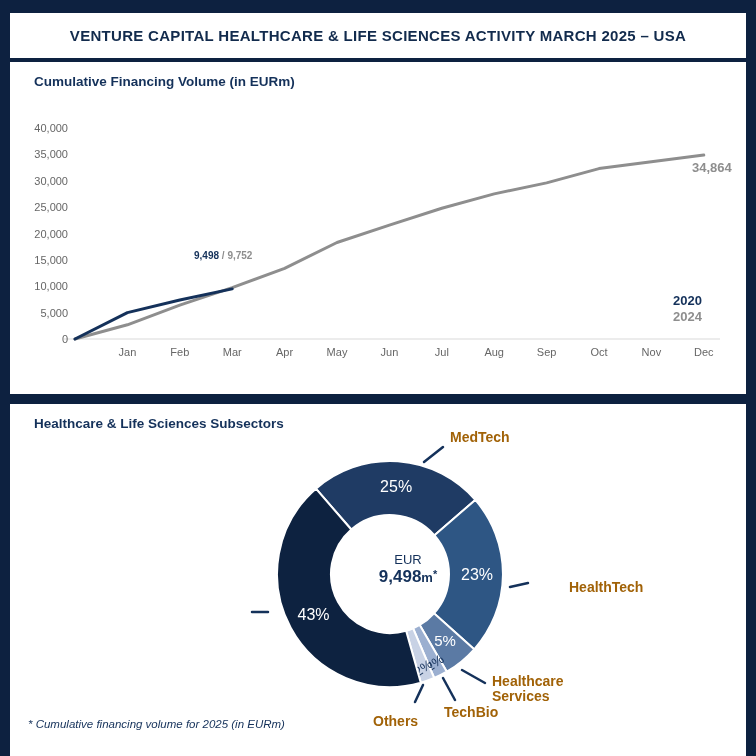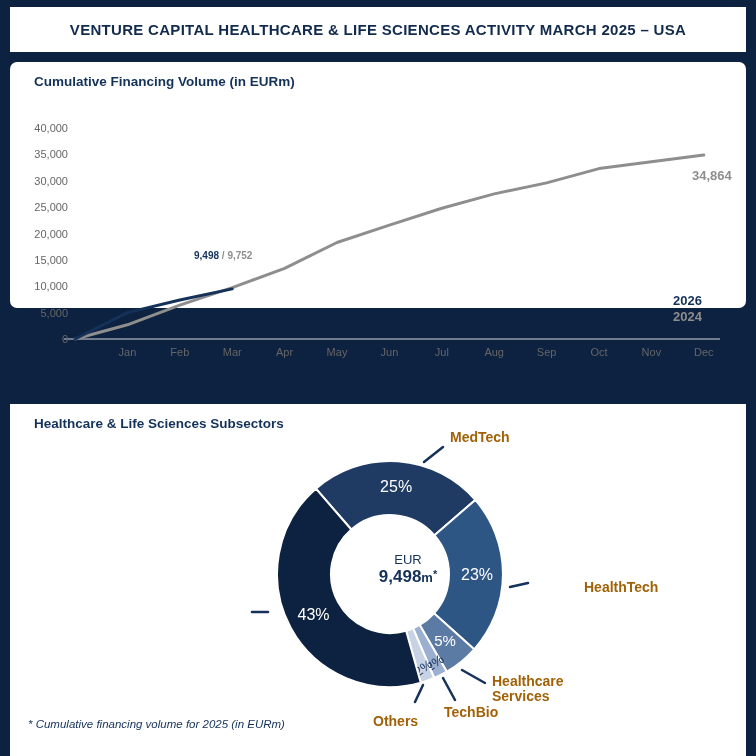--- a/index.html
+++ b/index.html
@@ -5,50 +5,50 @@
   html,body{margin:0;padding:0;}
   body{
     width:756px;height:756px;
     background:#0d2140;
     font-family:"Liberation Sans", sans-serif;
     position:relative;overflow:hidden;
     -webkit-font-smoothing:antialiased;
   }
   .panel{position:absolute;left:10px;width:736px;background:#ffffff;}
   #title-bar{
-    position:absolute;left:10px;top:7px;width:736px;height:45px;
+    position:absolute;left:10px;top:13px;width:736px;height:45px;
     background:#ffffff;display:flex;align-items:center;justify-content:center;
   }
   #title-bar span{
     color:#122b4d;font-weight:bold;font-size:15px;letter-spacing:.3px;
   }
-  #panel-line{top:62px;height:246px;border-radius:7px;}
+  #panel-line{top:62px;height:332px;}
   #panel-donut{top:404px;height:436px;}
   .panel-title{
     position:absolute;left:24px;top:12px;
     color:#14315a;font-weight:bold;font-size:13.5px;
   }
   svg{position:absolute;left:0;top:0;}
   svg text.tick{font-family:"Liberation Sans",sans-serif;font-size:11px;fill:#666666;}
   svg text.pct{font-family:"Liberation Sans",sans-serif;font-size:16px;}
   svg text.pct.mid{font-size:15px;}
   svg text.pct.small{font-size:13px;}
   .abs{position:absolute;}
   .annotation{left:184px;top:188px;font-size:10px;font-weight:bold;white-space:pre;}
   .annotation .cur{color:#14315a;}
   .annotation .sep,.annotation .prev{color:#8e8e8e;}
-  .end-label{left:682px;top:98px;color:#8e8e8e;font-weight:bold;font-size:13px;margin-top:8px;}
+  .end-label{left:682px;top:98px;color:#8e8e8e;font-weight:bold;font-size:13px;}
   .legend{left:620px;top:231px;width:72px;text-align:right;font-weight:bold;font-size:13px;line-height:16px;}
   .legend .l25{color:#14315a;}
   .legend .l24{color:#8e8e8e;}
   .callout{color:#a16207;font-weight:bold;font-size:14px;line-height:15px;}
   .callout span{display:block;}
   #callout-biotech{left:156px;top:192px;width:86px;text-align:left;}
   #callout-medtech{left:440px;top:26px;}
-  #callout-healthtech{left:530px;top:176px;padding-left:44px;}
+  #callout-healthtech{left:515px;top:176px;padding-left:44px;}
   #callout-hcs{left:482px;top:270px;}
   #callout-techbio{left:434px;top:301px;}
   #callout-others{left:363px;top:310px;}
   #center-label{left:328px;top:148px;width:140px;text-align:center;color:#14315a;}
   #center-label .cur{font-size:13px;display:block;}
   #center-label .val{font-size:17px;font-weight:bold;}
   #center-label .unit{font-size:13px;font-weight:bold;}
   #center-label .star{font-size:11px;font-weight:bold;vertical-align:4px;}
   #footnote{left:18px;top:314px;color:#14315a;font-style:italic;font-size:11.5px;}
 </style>
@@ -83,21 +83,21 @@
       <text x="536.5999999999999" y="294" text-anchor="middle" class="tick">Sep</text>
       <text x="589" y="294" text-anchor="middle" class="tick">Oct</text>
       <text x="641.4" y="294" text-anchor="middle" class="tick">Nov</text>
       <text x="693.8" y="294" text-anchor="middle" class="tick">Dec</text>
       <polyline points="65.0,277.0 117.4,262.8 169.8,243.2 222.2,225.6 274.6,206.3 327.0,180.5 379.4,163.1 431.8,146.2 484.2,131.9 536.6,120.9 589.0,106.6 641.4,99.8 693.8,93.1" fill="none" stroke="#8e8e8e" stroke-width="3" stroke-linejoin="round" stroke-linecap="round"></polyline>
       <polyline points="65.0,277.0 117.4,250.6 169.8,238.0 222.2,226.9" fill="none" stroke="#14315a" stroke-width="3" stroke-linejoin="round" stroke-linecap="round"></polyline>
     </svg>
   <div class="abs annotation"><span class="cur">9,498</span><span class="sep"> / </span><span class="prev">9,752</span></div>
   <div class="abs end-label">34,864</div>
   <div class="abs legend">
-    <span class="l25">2026</span><br>
+    <span class="l25">2020</span><br>
     <span class="l24">2024</span>
   </div>
 </div>
 
 <div class="panel" id="panel-donut">
   <div class="panel-title">Healthcare &amp; Life Sciences Subsectors</div>
   <svg id="donut-svg" width="736" height="340" viewBox="0 0 736 340">
       <path d="M305.9 84.7 A113 113 0 0 1 465.3 95.9 L424.5 131.3 A59 59 0 0 0 341.3 125.5 Z" fill="#1f3b64" stroke="#ffffff" stroke-width="2"></path>
       <text x="386.1" y="88.2" text-anchor="middle" fill="#ffffff" class="pct">25%</text>
       <path d="M465.3 95.9 A113 113 0 0 1 464.2 245.3 L424.0 209.3 A59 59 0 0 0 424.5 131.3 Z" fill="#2e5684" stroke="#ffffff" stroke-width="2"></path>

